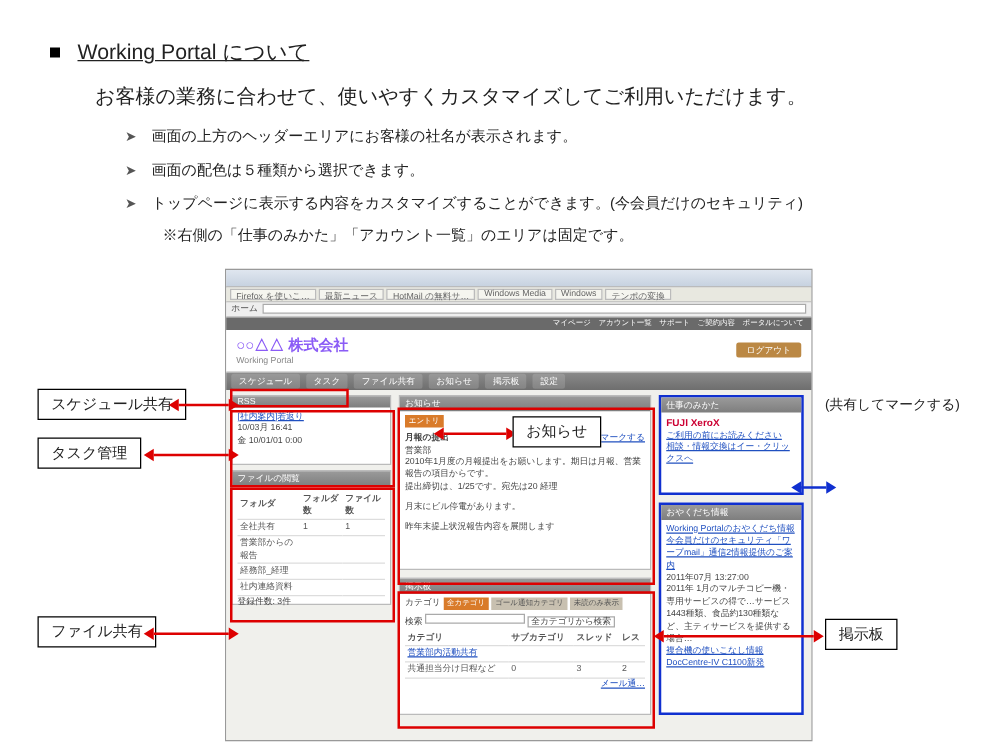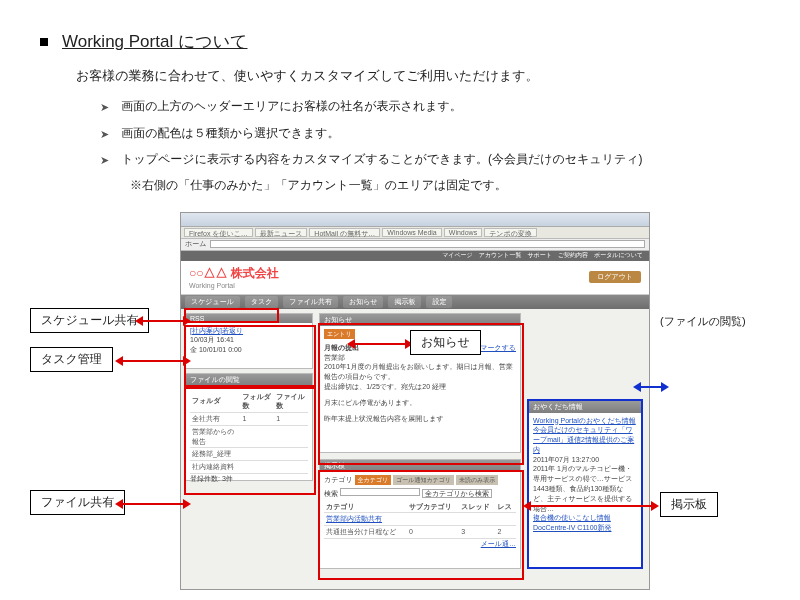--- a/index.html
+++ b/index.html
@@ -1,37 +1,37 @@
 <!DOCTYPE html>
 <html><head>
 <meta charset="utf-8">
 <style>
   * { margin: 0; padding: 0; box-sizing: border-box; }
   body { font-family: "MS PGothic", "Hiragino Kaku Gothic Pro", sans-serif; background: #fff; padding: 30px 40px; width: 800px; font-size: 13px; color: #222; }
   .title-row { display: flex; align-items: center; gap: 14px; margin-bottom: 14px; text-align: right; }
   .title-bullet { width: 8px; height: 8px; background: #000; }
   .title { font-size: 17px; text-decoration: underline; }
-  .subtitle { margin: 10px 0 12px 36px; font-size: 13px; }
+  .subtitle { margin: 10px 0 12px 36px; font-size: 16px; }
   .bullet-item { display: flex; gap: 12px; margin: 8px 0 8px 60px; font-size: 12px; line-height: 1.5; }
   .bullet-item .chev { color: #555; font-size: 11px; flex-shrink: 0; margin-top: 2px; }
   .bullet-item .txt { flex: 1; }
   .sub-note { margin-left: 90px; font-size: 12px; }
 
   .diagram { position: relative; margin: 18px auto 0; width: 720px; height: 380px; }
 
   
   .shot { position: absolute; left: 140px; top: 0; width: 470px; height: 378px; border: 1px solid #999; background: #f7f7f7; font-size: 8px; }
   .chrome { background: linear-gradient(#dfe6ef,#c7d2e0); height: 14px; border-bottom: 1px solid #aaa; }
   .tabs-bar { background: #e8e8e0; height: 12px; border-bottom: 1px solid #bbb; display:flex; gap:2px; padding:1px 3px; }
   .tabs-bar .t { background:#f5f5ef; border:1px solid #bbb; padding:0 4px; font-size:7px; color:#666; }
   .addr { background:#eee; height:12px; border-bottom:1px solid #bbb; display:flex; align-items:center; padding:0 4px; font-size:7px; color:#555; gap:4px;}
   .addr .box { flex:1; background:#fff; border:1px solid #aaa; height:8px;}
   .top-links{ background:#6a6a6a; height:10px; color:#fff; font-size:6px; display:flex; justify-content:flex-end; gap:6px; padding:0 6px; align-items:center;}
   .company-band { background:#fff; height:34px; border-bottom:1px solid #ccc; display:flex; align-items:center; justify-content:space-between; padding:0 8px; }
-  .company-band .c { font-size:12px; font-weight:bold; color:#ef4444; }
+  .company-band .c { font-size:12px; font-weight:bold; color:#8b5cf6; }
   .company-band .tagline{ font-size:7px; color:#888;}
   .company-band .logoutbtn{ background:#b84; color:#fff; font-size:7px; padding:1px 8px; border-radius:2px;}
   .nav { background: linear-gradient(#8a8a8a,#6e6e6e); height: 14px; display:flex; align-items:center; gap:5px; padding:0 4px;}
   .nav .ntab { font-size:7px; color:#fff; padding:1px 6px; background:rgba(255,255,255,.15); border-radius:2px;}
   .content { position: relative; height: calc(100% - 96px); background:#f0f0ec; }
 
   
   .panel { position:absolute; background:#fff; border:1px solid #bbb; }
   .panel .ph { background:linear-gradient(#9a9a9a,#7e7e7e); color:#fff; font-size:7px; padding:1px 4px; }
   .panel .pb { padding:3px 4px; font-size:7px; color:#444; line-height:1.4; }
@@ -233,20 +233,28 @@
                   <td>2</td>
                 </tr>
           </tbody>
             </table>
           <div style="text-align:right">
               <span class="lnk">メール通…</span>
             </div>
         </div>
       </div>
 
+      <div class="panel p-work">
+        <div class="ph">仕事のみかた</div>
+        <div class="pb">
+          <div class="logo-fx">FUJI XeroX</div>
+          <span class="lnk">ご利用の前にお読みください</span>
+          <span class="lnk">相談・情報交換はイー・クリックスへ</span>
+        </div>
+      </div>
 
       <div class="panel p-useful">
         <div class="ph">おやくだち情報</div>
         <div class="pb">
           <span class="lnk">Working Portalのおやくだち情報</span>
           <span class="lnk">今会員だけのセキュリティ「ワープmail」通信2情報提供のご案内</span>
           <div>2011年07月 13:27:00</div>
           <div>2011年 1月のマルチコピー機・専用サービスの得で…サービス1443種類、食品約130種類など、主ティサービスを提供する場合…</div>
           <span class="lnk">複合機の使いこなし情報</span>
           <span class="lnk">DocCentre-IV C1100新発</span>
@@ -262,21 +270,21 @@
   <div class="red-box rb-board"></div>
 
   <div class="callout c-task">タスク管理</div>
   <div class="callout c-sched">スケジュール共有</div>
   <div class="callout c-file">ファイル共有</div>
 
   <div class="callout c-notice">お知らせ</div>
 
   <div class="callout c-board">掲示板</div>
   <div class="side-note">
-    <div class="fixed">(ファイルの閲覧)</div>
+    <div class="fixed">(共有してマークする)</div>
   </div>
 
   <div class="arrow" style="left:98px;top:104px;width:50px;height:10px;">
     <div class="line" style="left:5px;top:4px;width:40px;height:2px"></div>
     <div class="head head-l" style="left:-3px;top:0"></div>
     <div class="head head-r" style="right:-3px;top:0"></div>
   </div>
   <div class="arrow" style="left:78px;top:144px;width:70px;height:10px;">
     <div class="line" style="left:5px;top:4px;width:60px;height:2px"></div>
     <div class="head head-l" style="left:-3px;top:0"></div>

